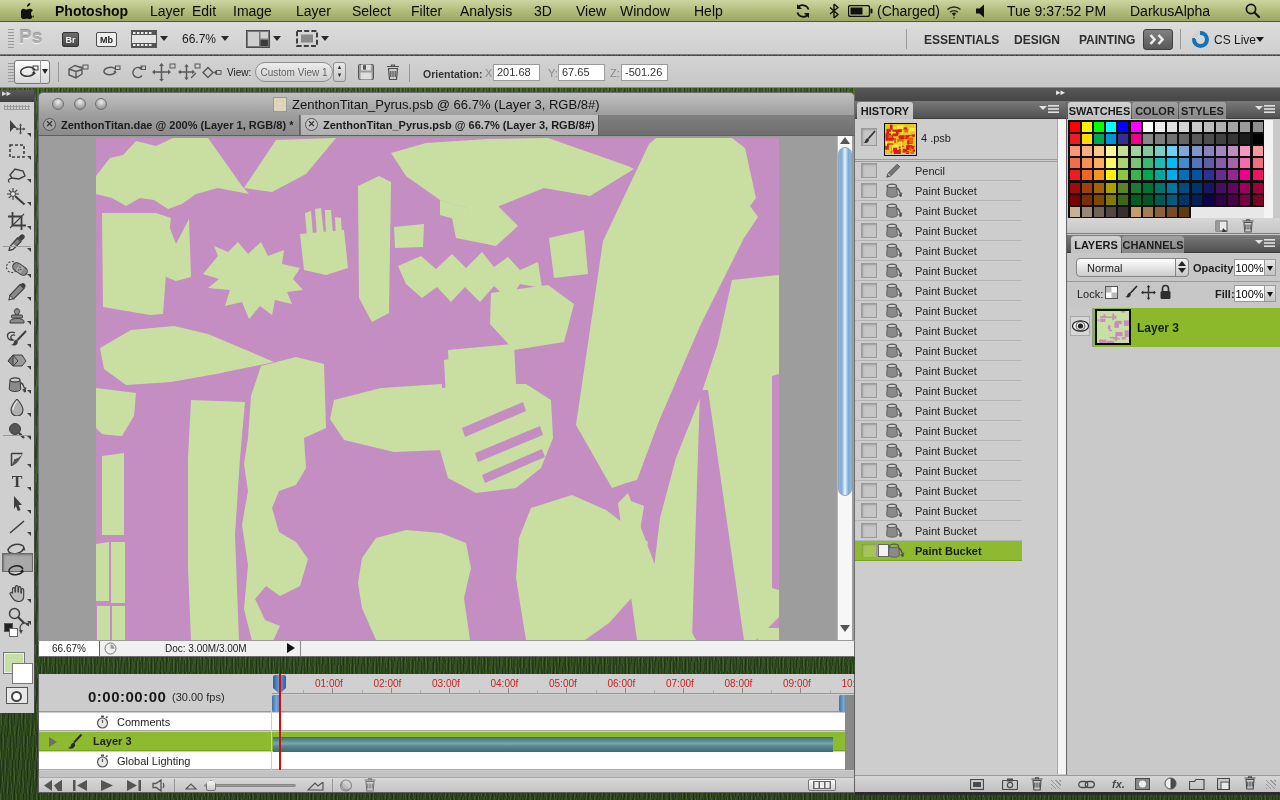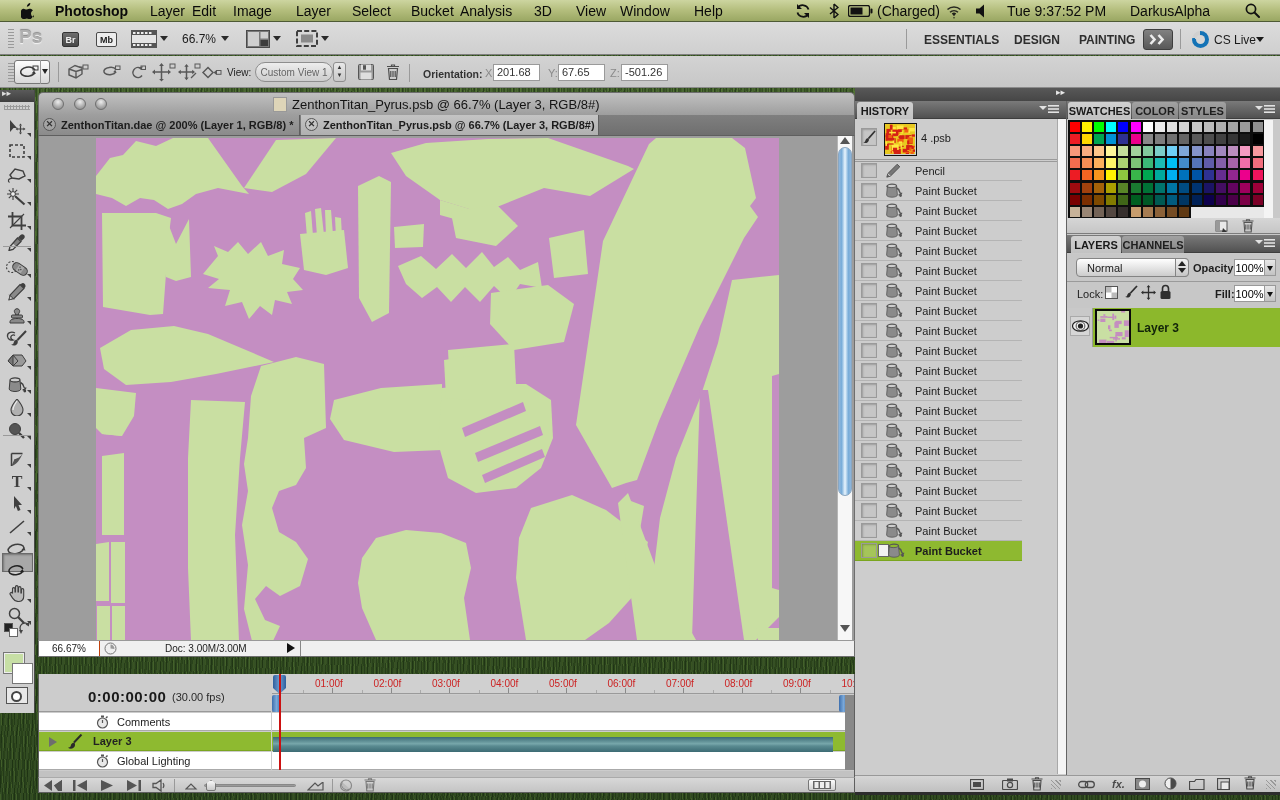--- a/index.html
+++ b/index.html
@@ -48,21 +48,21 @@
 <div id="menubar" class="abs">
   <svg class="abs" style="left:21px;top:3px;" width="14" height="16" viewBox="0 0 14 16">
       <path fill="#111" d="M9.3 0c.1 1-.3 1.9-.9 2.6-.6.7-1.6 1.2-2.5 1.1-.1-.9.4-1.9 1-2.5C7.5.5 8.5.1 9.3 0zM12.8 11.7c-.4.9-.6 1.3-1.1 2.1-.7 1.1-1.7 2.5-3 2.5-1.1 0-1.4-.7-2.9-.7-1.5 0-1.8.7-2.9.7-1.3 0-2.2-1.2-3-2.3C-2 10.9-.2 6.2 2.3 5.8c1.2-.2 2.3.8 3 .8.7 0 2-.9 3.4-.8.6 0 2.2.2 3.2 1.7-.1.1-1.9 1.1-1.9 3.2 0 2.5 2.2 3.4 2.8 3.7z"></path>
     </svg>
   <div class="it" style="left:55px;font-weight:bold;">Photoshop</div>
   <div class="it" style="left:150px;">Layer</div>
   <div class="it" style="left:192px;">Edit</div>
   <div class="it" style="left:233px;">Image</div>
   <div class="it" style="left:296px;">Layer</div>
   <div class="it" style="left:352px;">Select</div>
-  <div class="it" style="left:411px;">Bucket</div>
+  <div class="it" style="left:411px;">Filter</div>
   <div class="it" style="left:460px;">Analysis</div>
   <div class="it" style="left:534px;">3D</div>
   <div class="it" style="left:576px;">View</div>
   <div class="it" style="left:620px;">Window</div>
   <div class="it" style="left:694px;">Help</div>
   <svg class="abs" style="left:795px;top:3px;" width="16" height="16" viewBox="0 0 16 16">
       <path fill="none" stroke="#111" stroke-width="1.8" d="M13.5 6.5A6 6 0 0 0 2.7 5M2.5 9.5A6 6 0 0 0 13.3 11"></path>
       <path fill="#111" d="M2 1v5h5zM14 15v-5H9z"></path>
     </svg>
   <svg class="abs" style="left:829px;top:3px;" width="10" height="16" viewBox="0 0 10 16">

